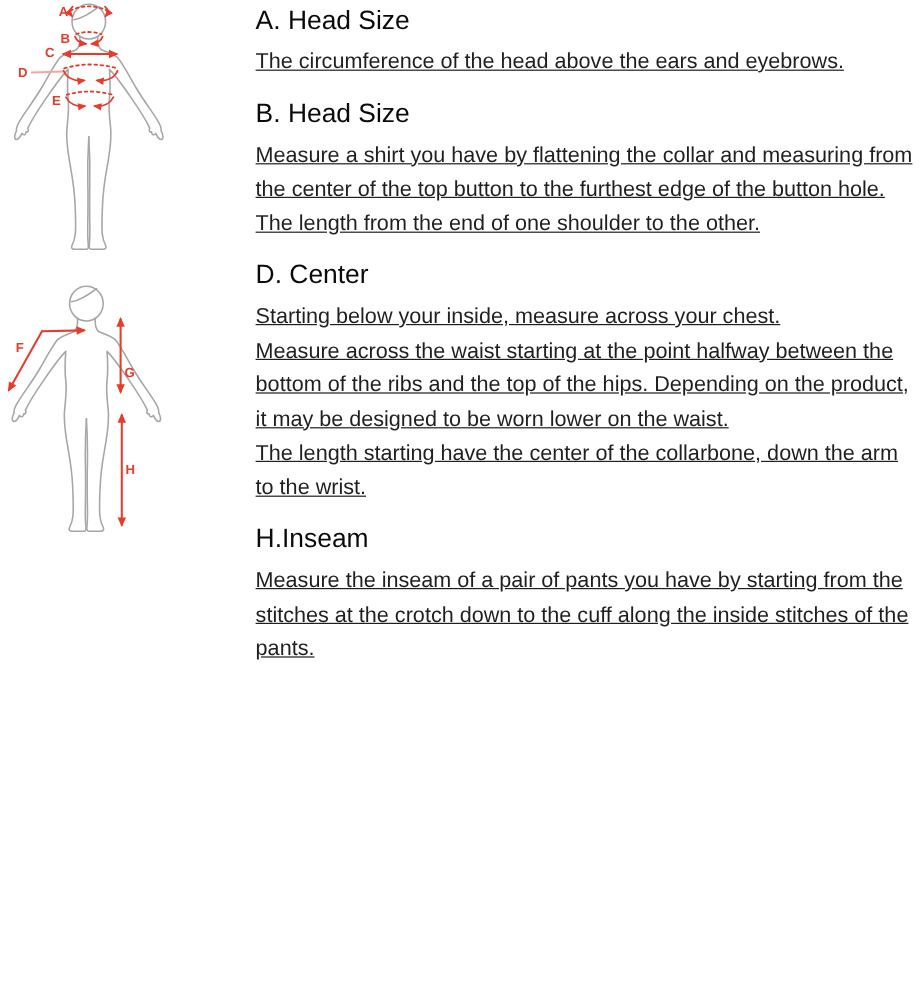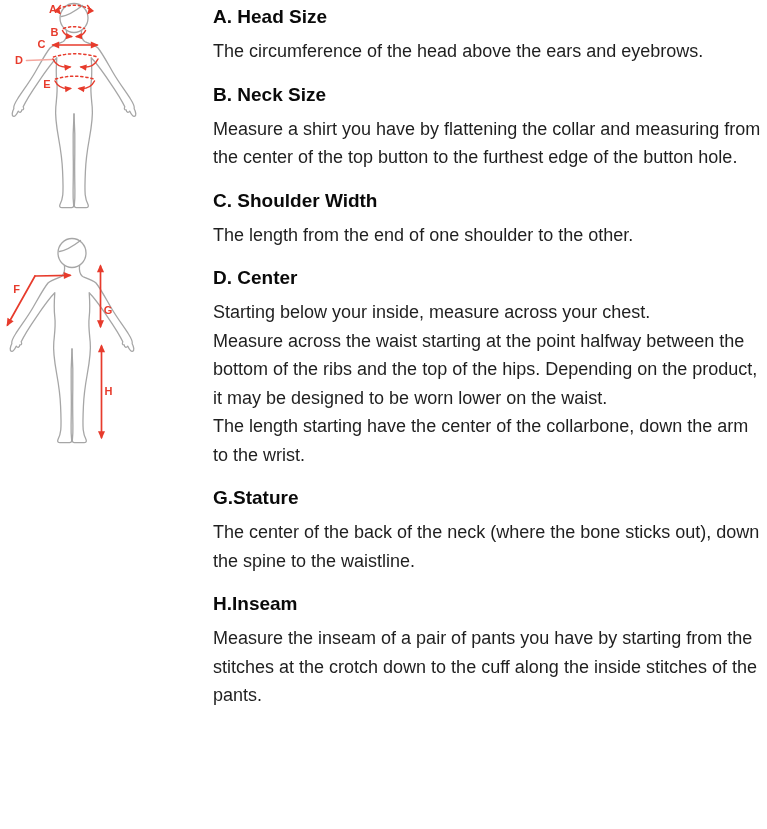--- a/index.html
+++ b/index.html
@@ -10,27 +10,27 @@
     -webkit-font-smoothing:antialiased;
   }
   .page{position:absolute;inset:0;}
   .diagram-col{position:absolute;left:0;top:0;width:210px;height:829px;}
   .fig{position:absolute;left:0;display:block;}
   #fig1{top:0;}
   #fig2{top:225px;}
 
   .text-col{position:absolute;left:213px;top:0;width:553px;padding-top:5px;}
   .measure-section h3{
-    font-size:19px;line-height:24px;font-weight:700;
+    font-size:22px;line-height:24px;font-weight:400;
     color:var(--heading-text,#0a0a0a);margin:17px 0 8px 0;
   }
   .measure-section:first-child h3{margin-top:0;}
   .measure-section p{
     font-size:18px;line-height:28.5px;font-weight:400;
-    color:var(--body-text,#1f1f1f);margin:0;
+    color:var(--body-text,#1f1f1f);margin:0;text-decoration:underline;
   }
 
   
   .outline{fill:none;stroke:var(--figure-gray,#a6a6a6);stroke-width:1.3;stroke-linecap:round;stroke-linejoin:round;}
   .red{fill:none;stroke:var(--accent-red,#e73b2c);stroke-width:1.7;stroke-linecap:round;}
   .red-thin{fill:none;stroke:var(--accent-red,#e73b2c);stroke-width:1.5;stroke-linecap:round;}
   .red-dash{fill:none;stroke:var(--accent-red,#e73b2c);stroke-width:1.5;stroke-linecap:round;stroke-dasharray:2.2 2.9;}
   .leader{fill:none;stroke:var(--leader-pink,#f5a79f);stroke-width:1.7;stroke-linecap:round;}
   .mk{fill:var(--accent-red,#e73b2c);}
   .lbl{font:700 11px "Liberation Sans",sans-serif;fill:var(--accent-red,#e73b2c);}
@@ -112,40 +112,35 @@
       </g>
     </svg>
   </div>
 
   <div class="text-col">
     <section class="measure-section">
       <h3>A. Head Size</h3>
       <p>The circumference of the head above the ears and eyebrows.</p>
     </section>
     <section class="measure-section">
-      <h3>B. Neck Size</h3>
+      <h3>B. Head Size</h3>
       <p>Measure a shirt you have by flattening the collar and measuring from the center of the top button to the furthest edge of the button hole.</p>
     </section>
     <section class="measure-section">
-      <h3>C. Shoulder Width</h3>
       <p>The length from the end of one shoulder to the other.</p>
     </section>
     <section class="measure-section">
       <h3>D. Center</h3>
       <p>Starting below your inside, measure across your chest.</p>
     </section>
     <section class="measure-section">
       <p>Measure across the waist starting at the point halfway between the bottom of the ribs and the top of the hips. Depending on the product, it may be designed to be worn lower on the waist.</p>
     </section>
     <section class="measure-section">
       <p>The length starting have the center of the collarbone, down the arm to the wrist.</p>
     </section>
     <section class="measure-section">
-      <h3>G.Stature</h3>
-      <p>The center of the back of the neck (where the bone sticks out), down the spine to the waistline.</p>
-    </section>
-    <section class="measure-section">
       <h3>H.Inseam</h3>
       <p>Measure the inseam of a pair of pants you have by starting from the stitches at the crotch down to the cuff along the inside stitches of the pants.</p>
     </section>
   </div>
 
 </div>
 
 </body></html>

